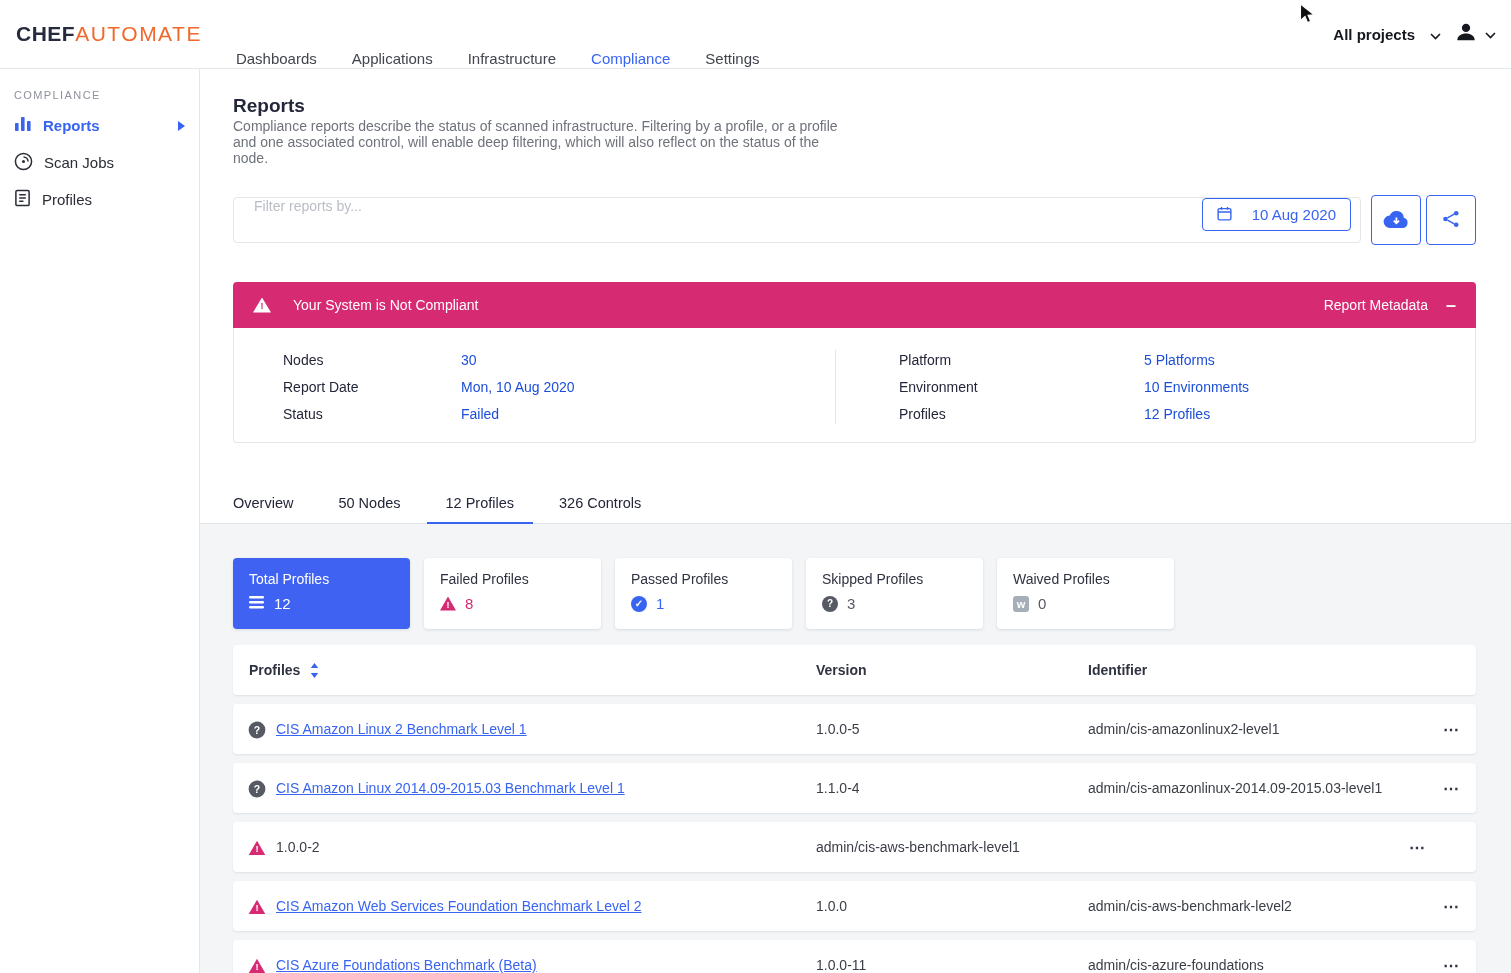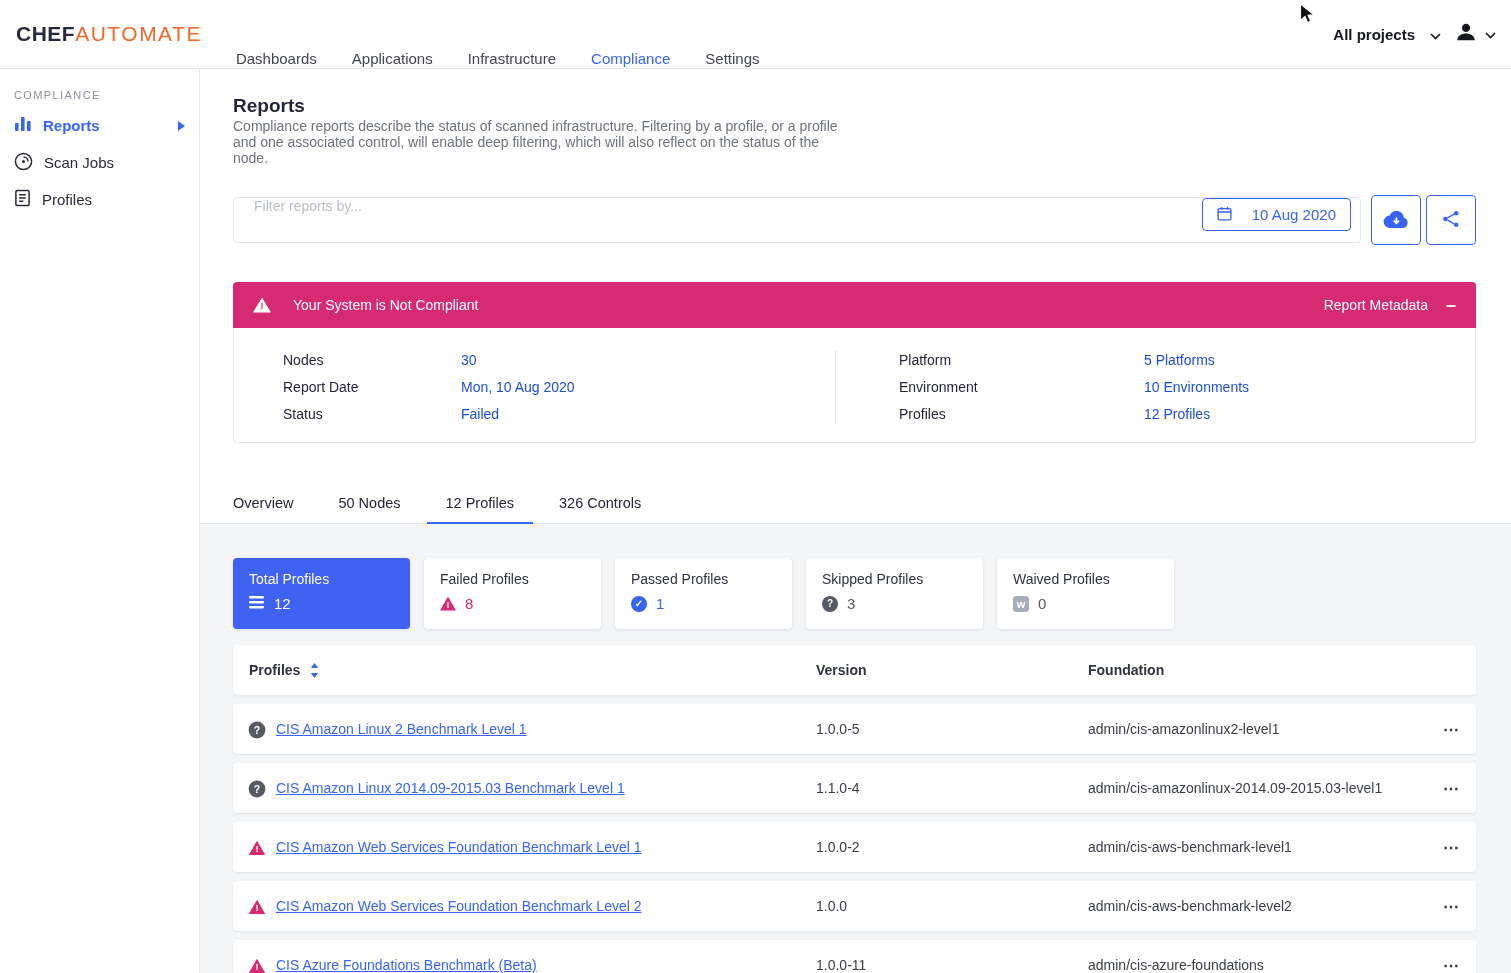--- a/index.html
+++ b/index.html
@@ -310,21 +310,21 @@
         <div class="th th-prof">
           <span>Profiles</span>
           <span class="sort-btn">
               <svg width="9" height="15" viewBox="0 0 9 15">
                 <path d="M4.5 0 L8.2 5 H0.8 Z" fill="#3864f2"></path>
                 <path d="M4.5 15 L0.8 10 H8.2 Z" fill="#3864f2"></path>
               </svg>
             </span>
         </div>
         <div class="th">Version</div>
-        <div class="th">Foundation</div>
+        <div class="th">Identifier</div>
         <div></div>
       </div>
 
       <div>
 
       <div class="trow skipped">
             <span>
               <span class="ic-circle gray">?</span>
               
             </span>
@@ -341,21 +341,20 @@
             <a class="row-link">CIS Amazon Linux 2014.09-2015.03 Benchmark Level 1</a>
             <span class="cell">1.1.0-4</span>
             <span class="cell">admin/cis-amazonlinux-2014.09-2015.03-level1</span>
             <span class="row-menu">⋯</span>
           </div>
           <div class="trow failed">
             <span>
               
               <span class="tri pink">!</span>
             </span>
-            <a class="row-link">CIS Amazon Web Services Foundation Benchmark Level 1</a>
             <span class="cell">1.0.0-2</span>
             <span class="cell">admin/cis-aws-benchmark-level1</span>
             <span class="row-menu">⋯</span>
           </div>
           <div class="trow failed">
             <span>
               
               <span class="tri pink">!</span>
             </span>
             <a class="row-link">CIS Amazon Web Services Foundation Benchmark Level 2</a>

